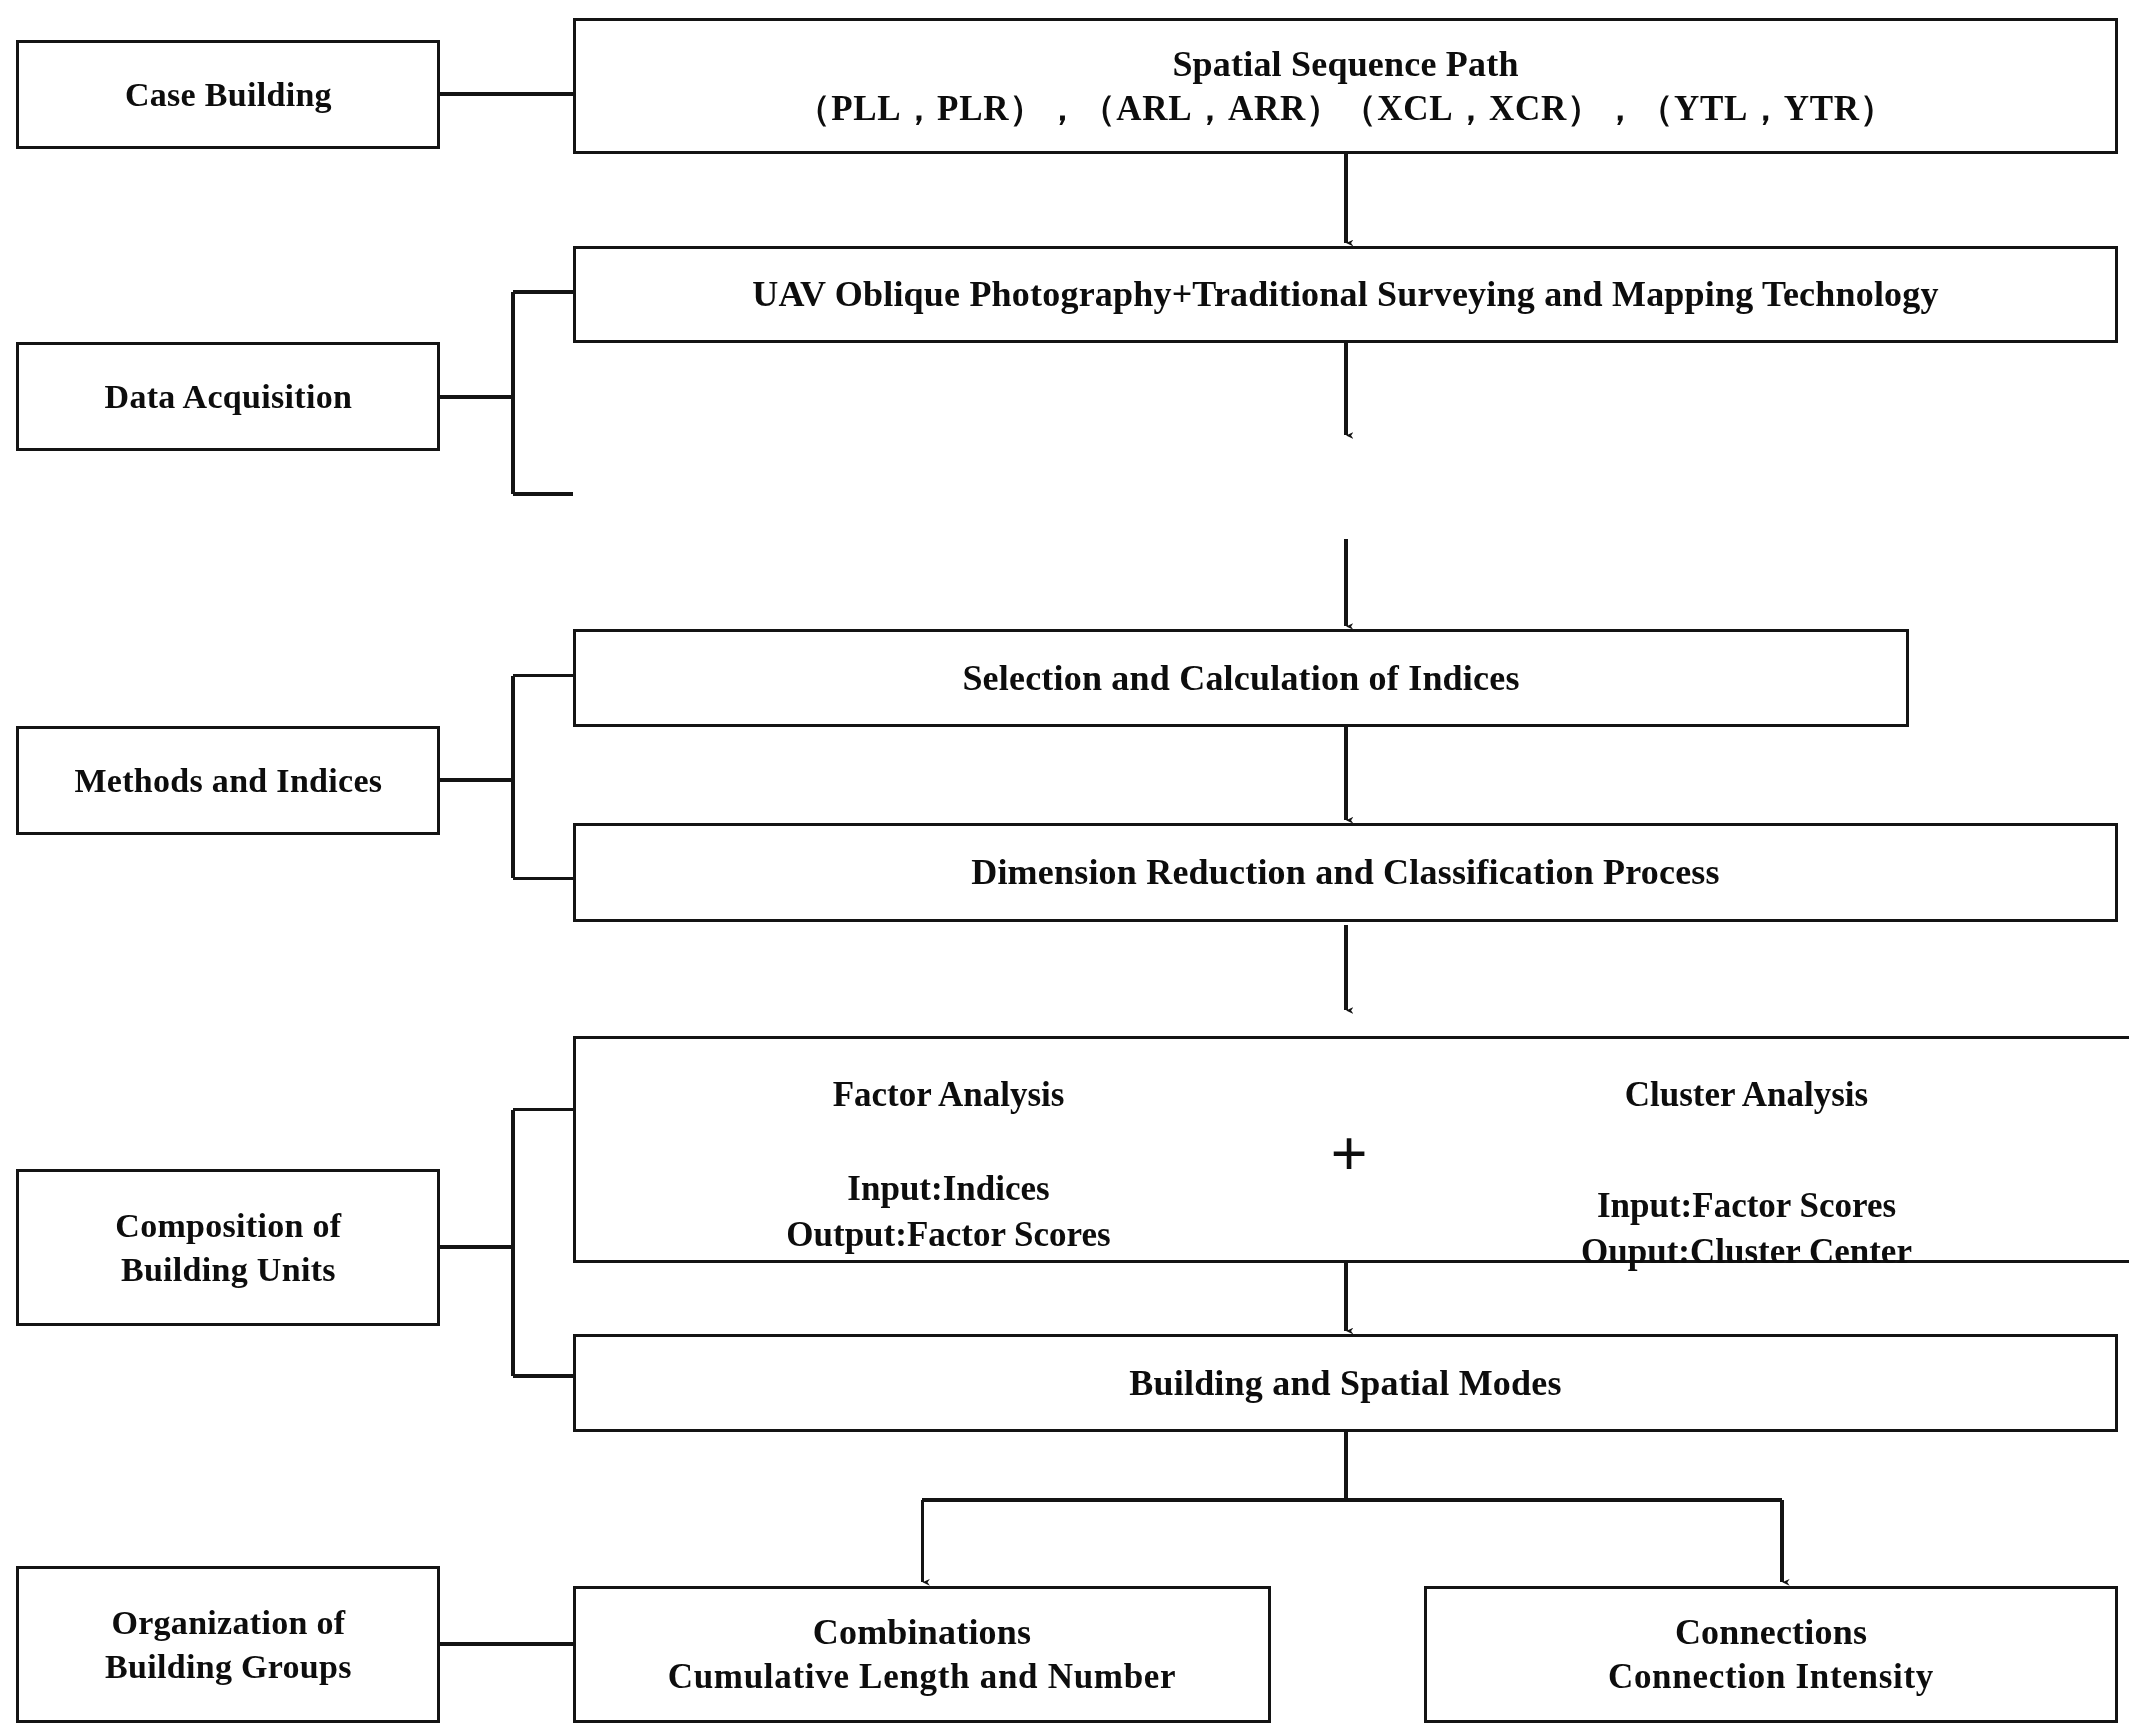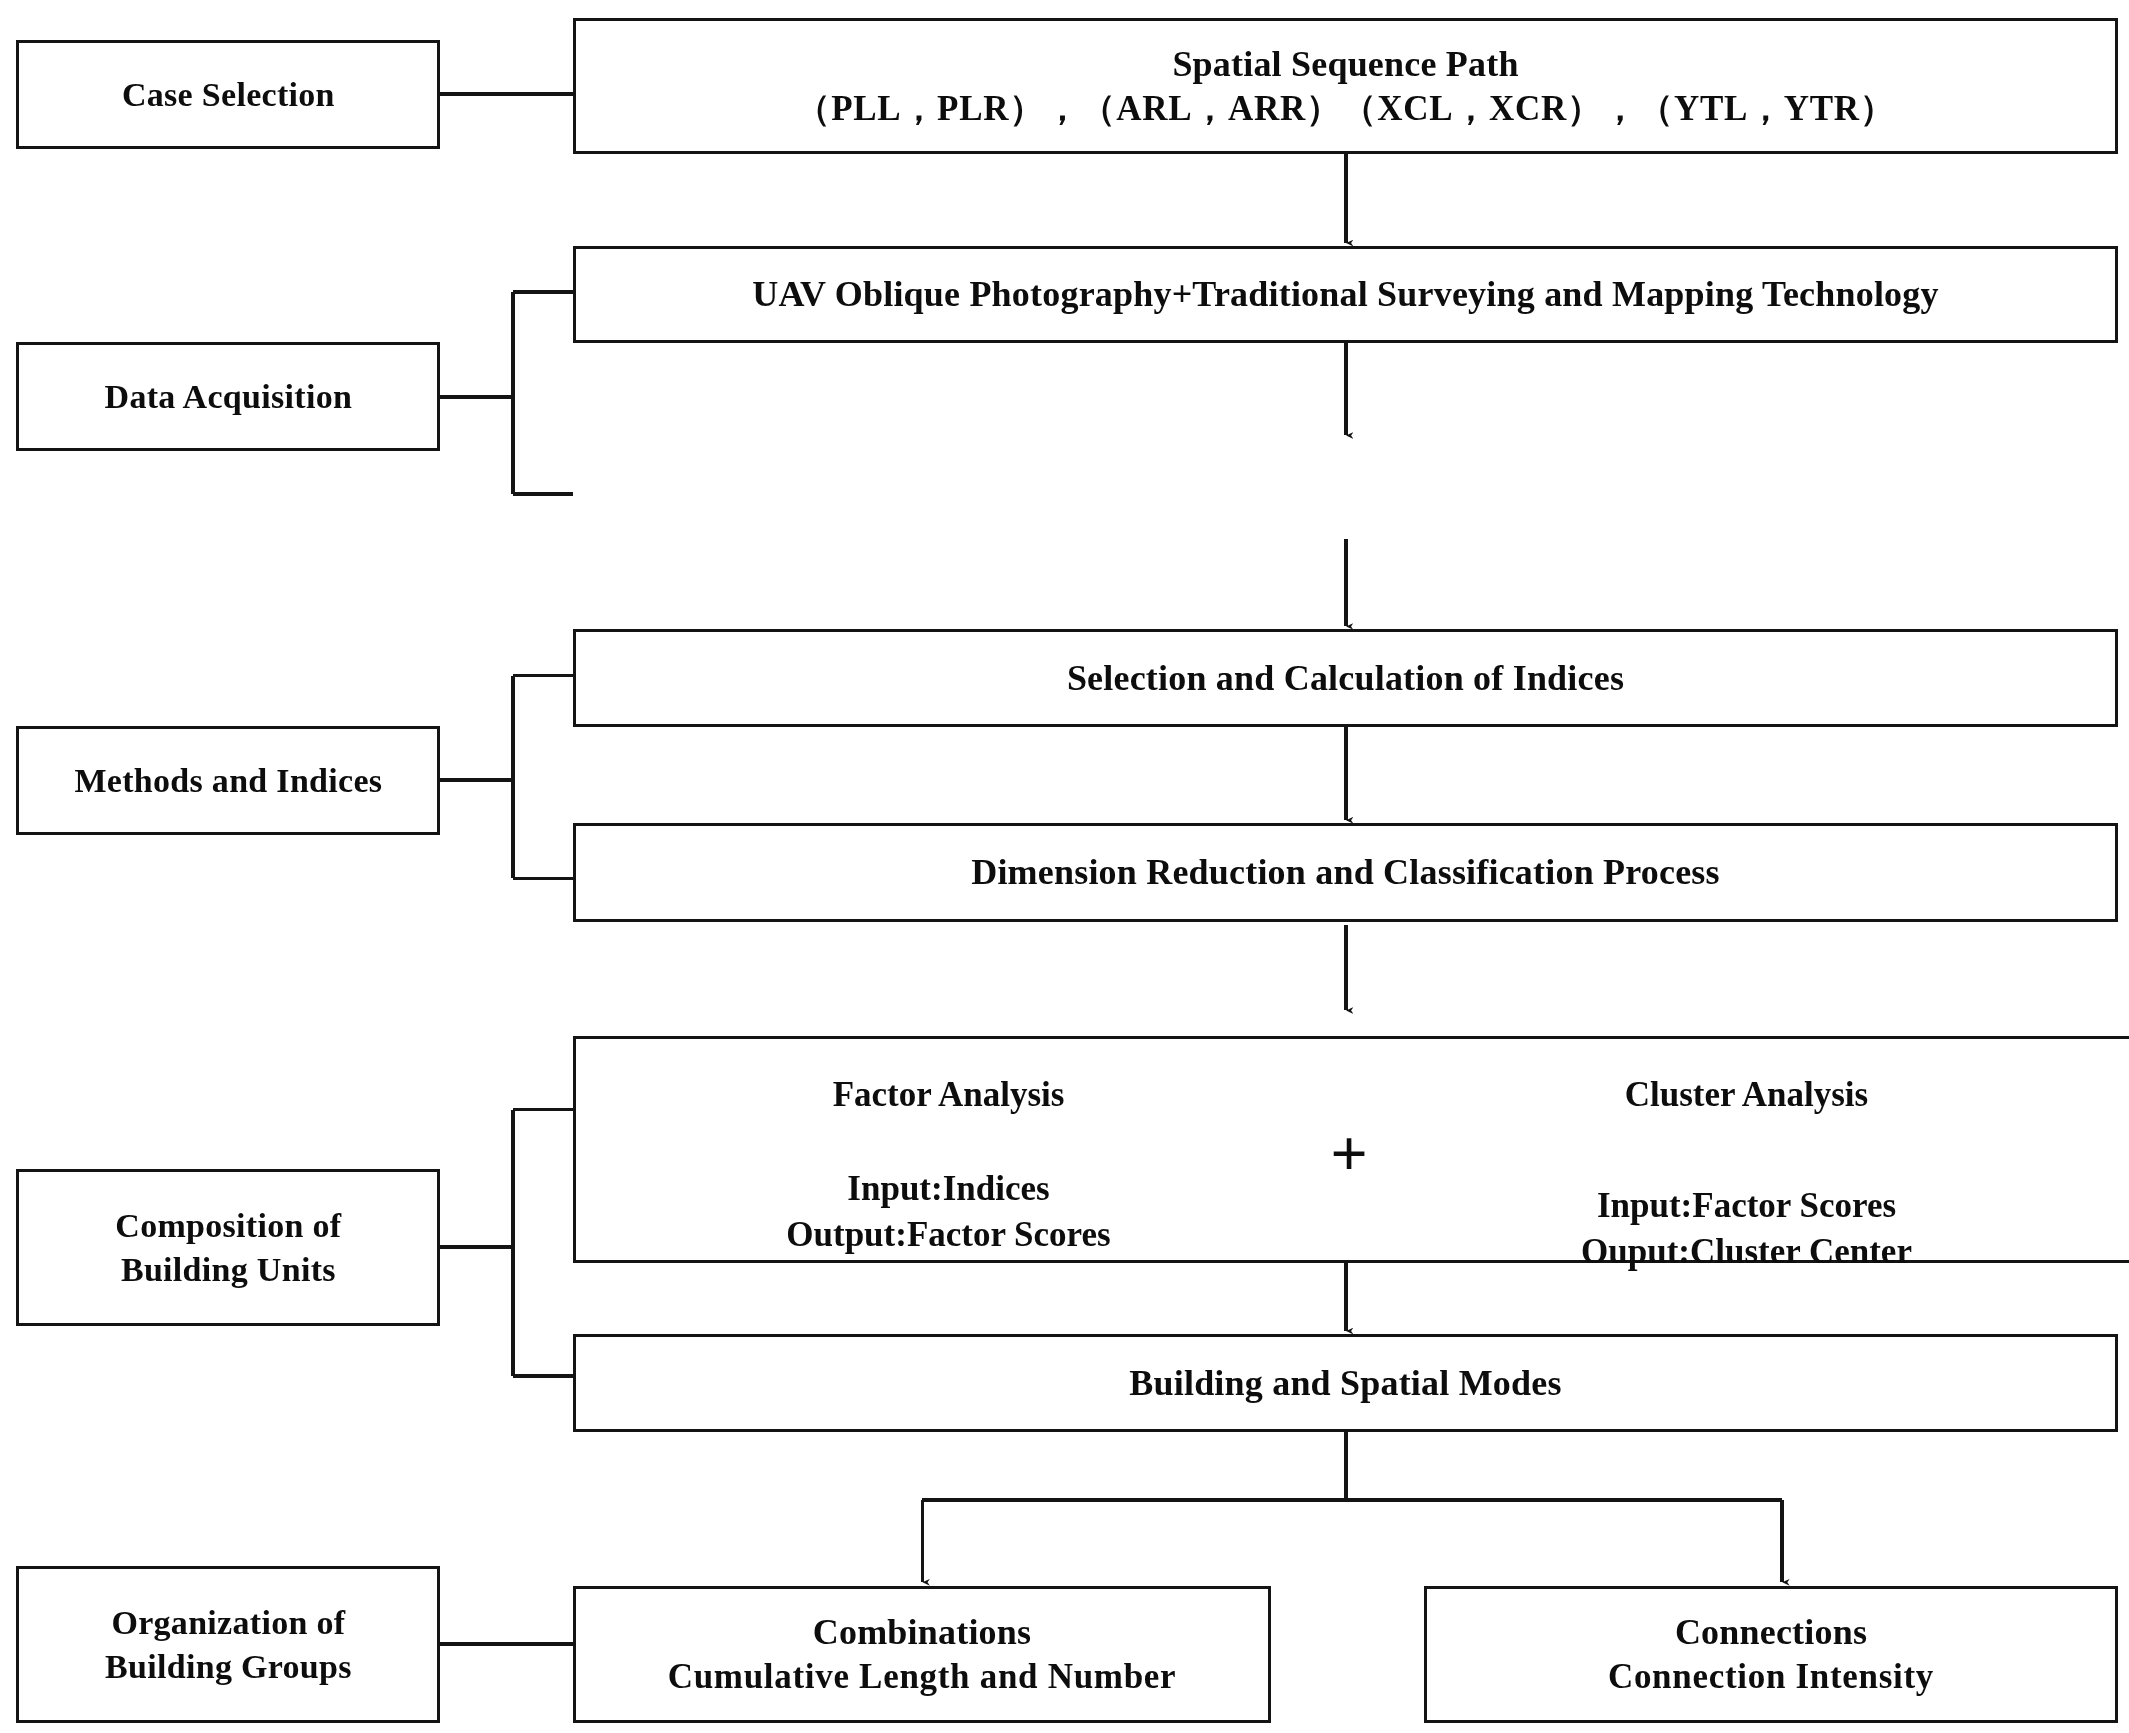--- a/index.html
+++ b/index.html
@@ -137,21 +137,21 @@
       <line x1="1805" y1="1663" x2="1805" y2="1785" marker-end="url(#arrowhead)"></line>
 
       <line x1="1805" y1="1920" x2="1805" y2="2012"></line>
       <line x1="1237" y1="2012" x2="2390" y2="2012"></line>
       <line x1="1237" y1="2012" x2="1237" y2="2122" marker-end="url(#arrowhead)"></line>
       <line x1="2390" y1="2012" x2="2390" y2="2122" marker-end="url(#arrowhead)"></line>
     </g>
   </svg>
 
   <div class="node stage-node" style="left:16.4px; top:40px; width:424px; height:109px;">
-    <span>Case Selection</span>
+    <span>Case Building</span>
   </div>
 
   <div class="node stage-node" style="left:16.4px; top:342px; width:424px; height:109px;">
     <span>Data Acquisition</span>
   </div>
 
   <div class="node stage-node" style="left:16.4px; top:726px; width:424px; height:109px;">
     <span>Methods and Indices</span>
   </div>
 
@@ -168,21 +168,21 @@
   <div class="node flow-node two-line" style="left:573px; top:18px; width:1545px; height:136px;">
     <span class="line1">Spatial Sequence Path</span>
     <span class="line2">（PLL，PLR），（ARL，ARR）（XCL，XCR），（YTL，YTR）</span>
   </div>
 
   <div class="node flow-node" style="left:573px; top:246px; width:1545px; height:97px;">
     <span>UAV Oblique Photography+Traditional Surveying and Mapping Technology</span>
   </div>
 
 
-  <div class="node flow-node" style="left:573px; top:629px; width:1545px; height:98px;">
+  <div class="node flow-node" style="left:573px; top:629px; width:1336px; height:98px;">
     <span>Selection and Calculation of Indices</span>
   </div>
 
   <div class="node flow-node" style="left:573px; top:823px; width:1545px; height:99px;">
     <span>Dimension Reduction and Classification Process</span>
   </div>
 
   <div class="node analysis-node" style="left:573px; top:1036px; width:1641px; height:227px;">
     <div class="col-wrap">
       <div class="an-col an-title" style="left:37px; top:34px; width:671px;">

